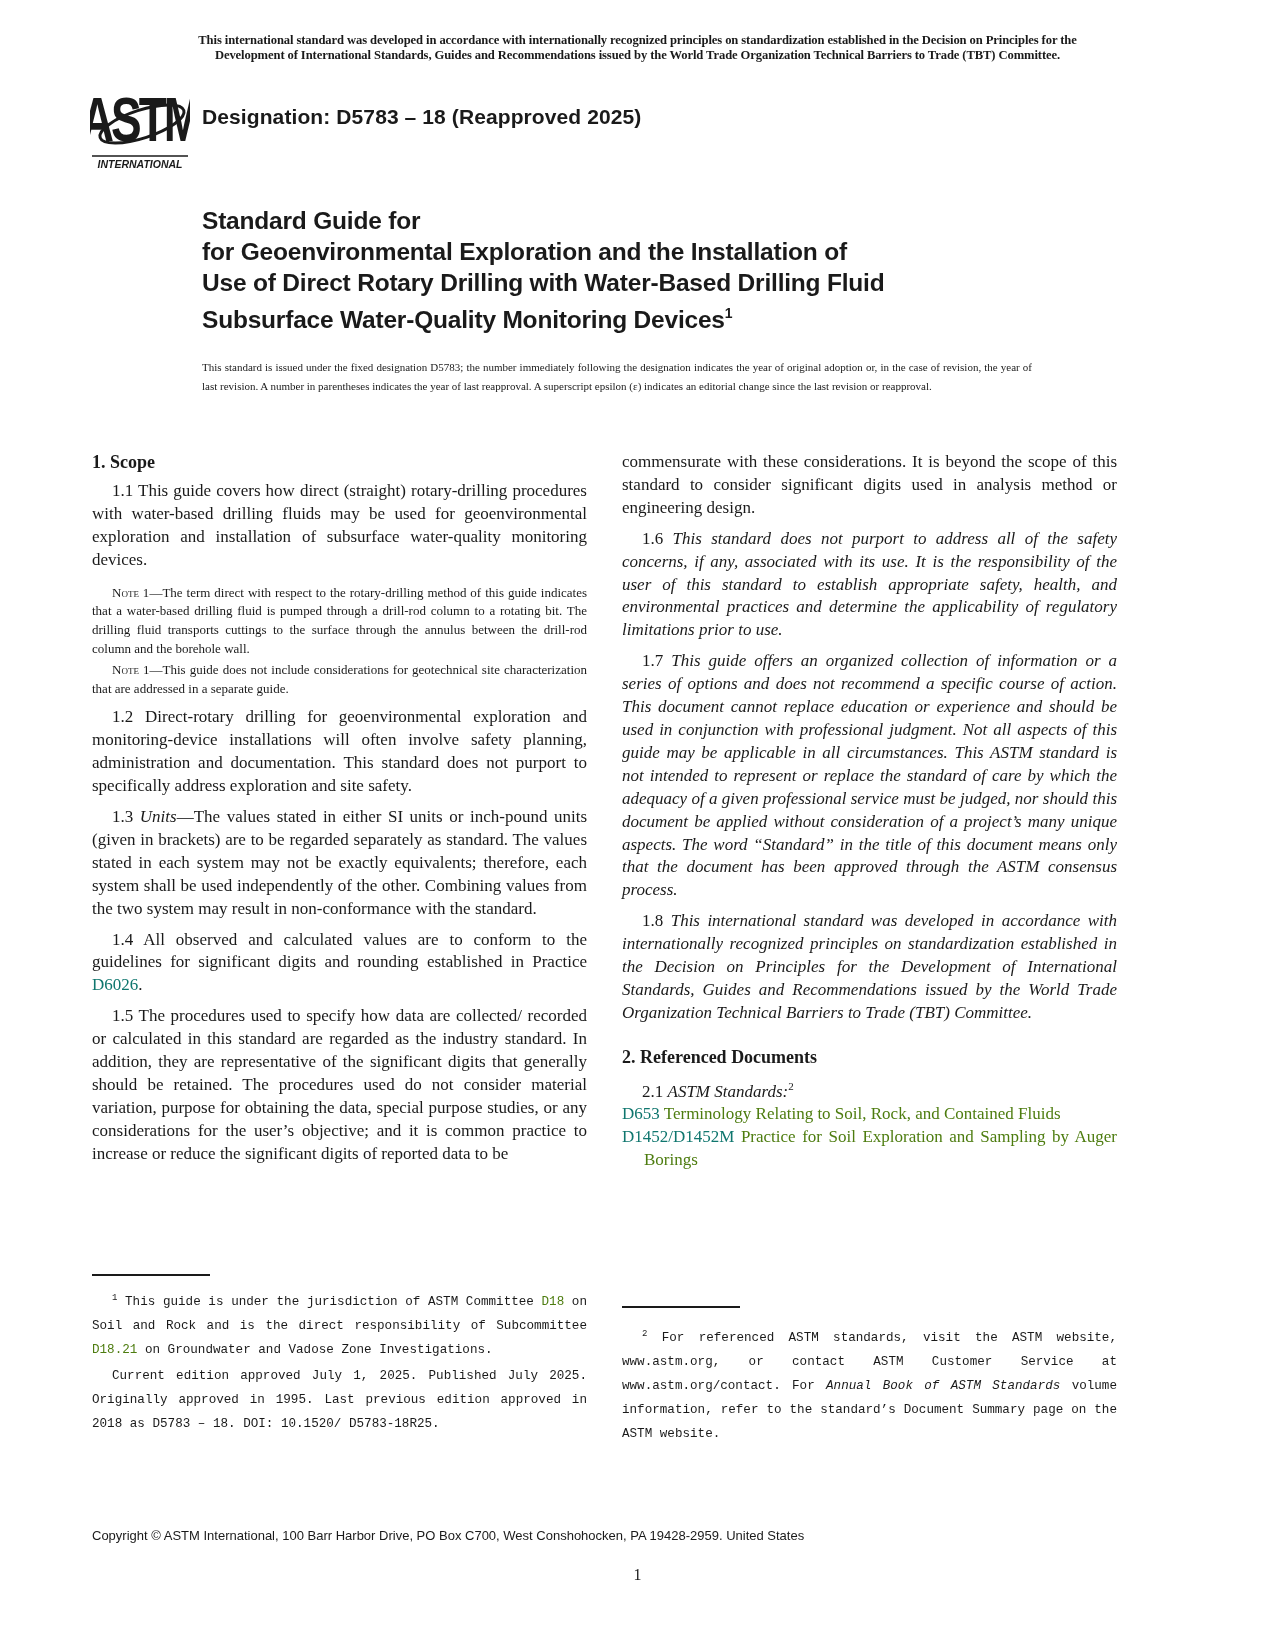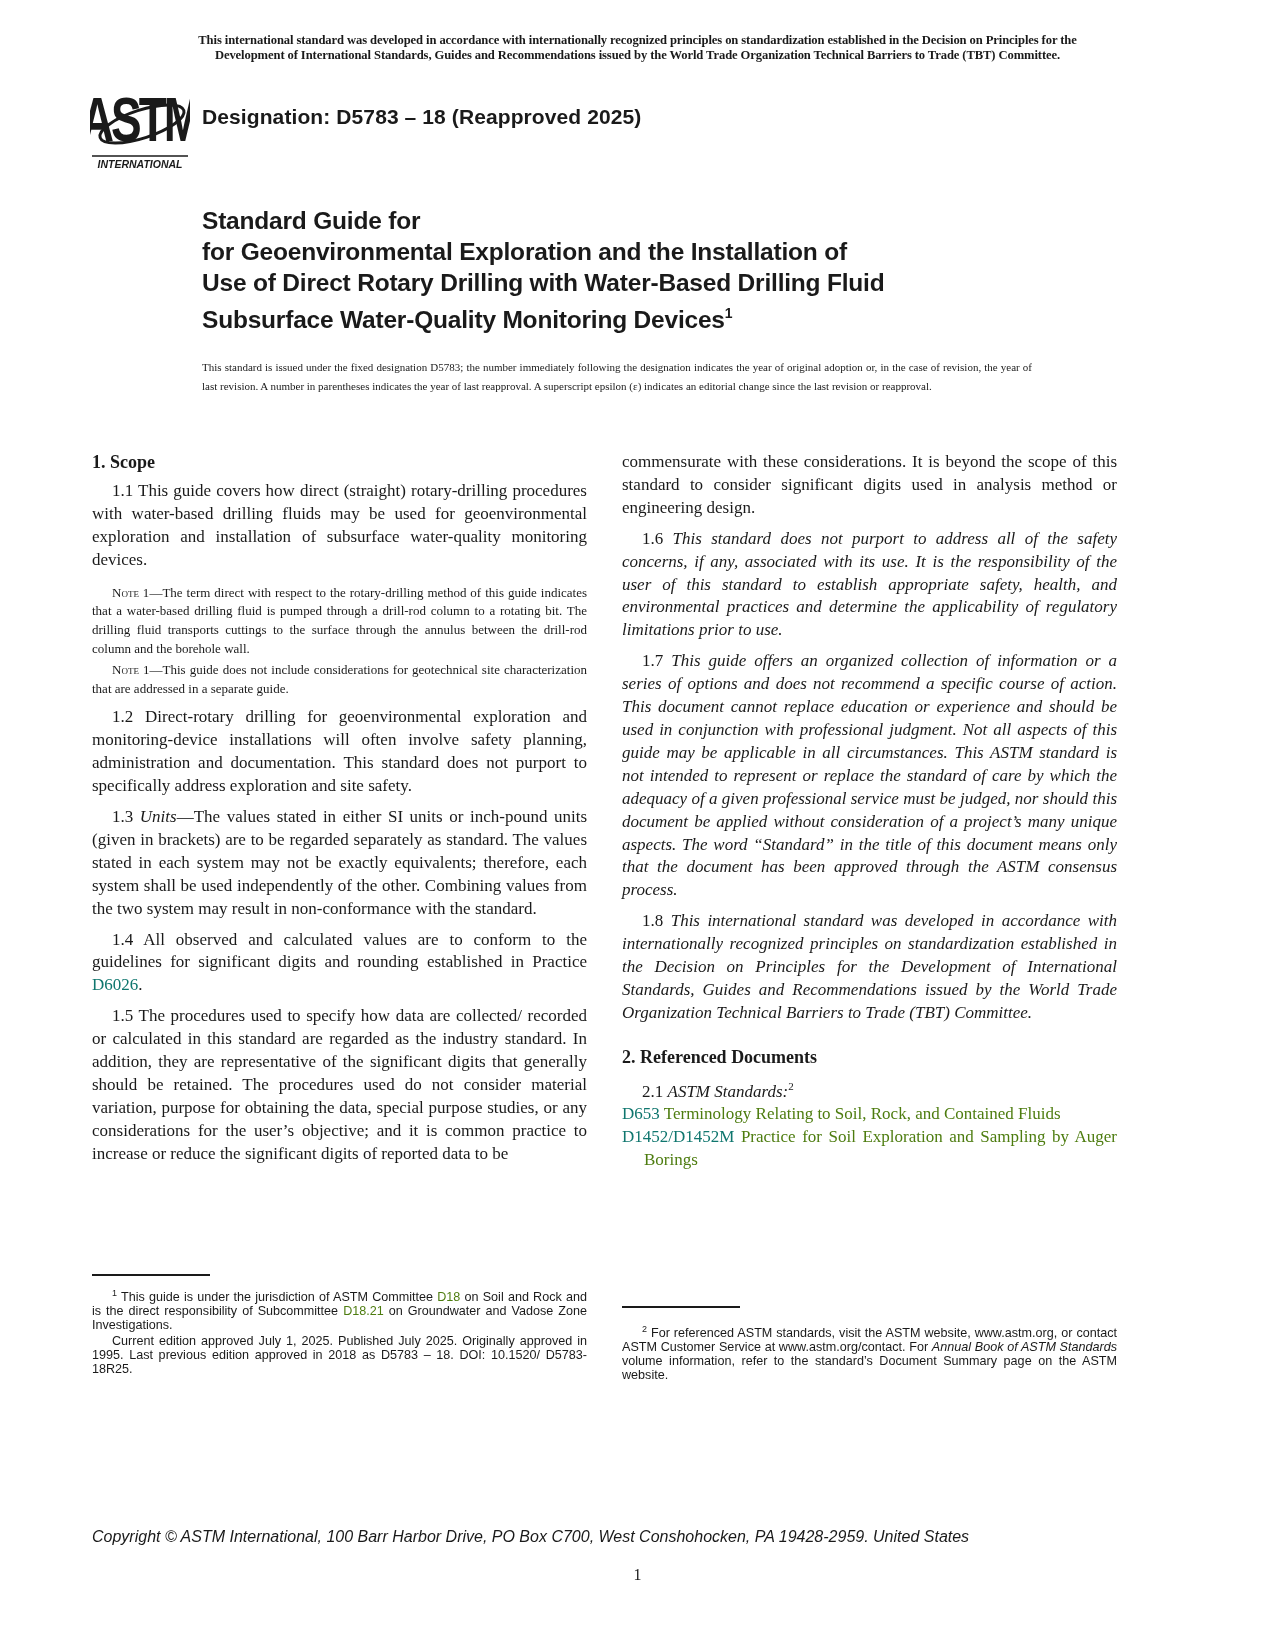--- a/index.html
+++ b/index.html
@@ -29,27 +29,27 @@
   .col .note .sc { font-variant: small-caps; }
   .ref { text-indent: -22px !important; padding-left: 22px; text-align: justify; }
   .red { color: #0f766e; }
   .blue { color: #4d7c0f; }
   .it { font-style: italic; }
 
   .footrule { position: absolute; height: 2px; background: #1a1a1a; width: 118px; }
   #footrule-left { left: 92px; top: 1274px; }
   #footrule-right { left: 622px; top: 1306px; }
 
-  .footnote { position: absolute; width: 495px; font-family: Liberation Sans, sans-serif; font-size: 12.6px; line-height: 14px; text-align: justify; }
+  .footnote { position: absolute; width: 495px; font-family: Liberation Mono, monospace; font-size: 12.6px; line-height: 24px; text-align: justify; }
   .footnote p { margin: 0; text-indent: 20px; }
   #footnote-left { left: 92px; top: 1286px; }
   #footnote-right { left: 622px; top: 1322px; }
   .footnote sup { font-size: 9px; }
 
-  #copyright { position: absolute; left: 92px; top: 1528px; font-family: "Liberation Sans", sans-serif; font-size: 16px; font-style: italic; }
+  #copyright { position: absolute; left: 92px; top: 1528px; font-family: "Liberation Sans", sans-serif; font-size: 13px; }
   #page-number { position: absolute; left: 0; width: 1275px; top: 1566px; text-align: center; font-family: "Liberation Serif", serif; font-size: 16px; }
 </style>
 </head>
 <body>
 
 <div id="top-notice">
   <div>This international standard was developed in accordance with internationally recognized principles on standardization established in the Decision on Principles for the</div>
   <div>Development of International Standards, Guides and Recommendations issued by the World Trade Organization Technical Barriers to Trade (TBT) Committee.</div>
 </div>
 

